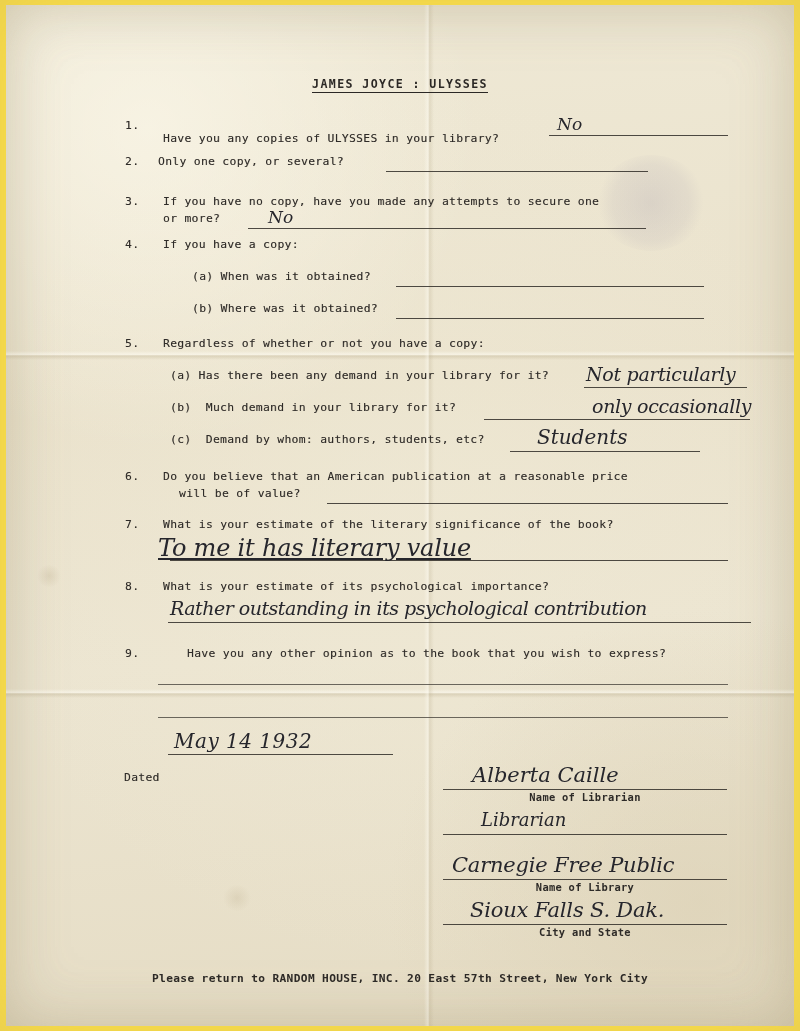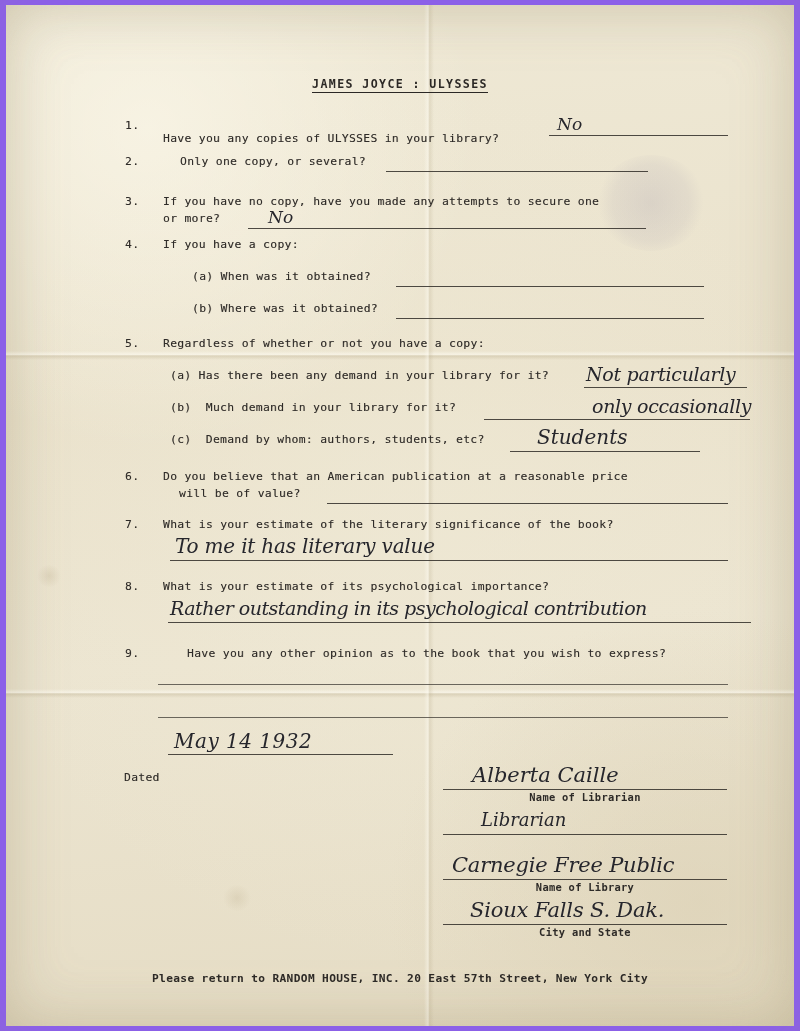--- a/index.html
+++ b/index.html
@@ -12,21 +12,21 @@
     height: 1031px;
     overflow: hidden;
     font-family: "DejaVu Sans Mono", monospace;
   }
 
   
   #scan {
     position: relative;
     width: 800px;
     height: 1031px;
-    background: #8b5cf6;
+    background: #fde047;
     overflow: hidden;
   }
 
   
   #paper {
     position: absolute;
     left: 6px;
     top: 5px;
     width: 788px;
     height: 1021px;
@@ -175,21 +175,21 @@
   <div id="content">
 
     <div class="title" style="top:77px;"><span>JAMES JOYCE : ULYSSES</span></div>
 
     <div class="tw num" style="left:125px; top:119px;">1.</div>
     <div class="tw" style="left:163px; top:132px;">Have you any copies of ULYSSES in your library?</div>
     <div class="rule" style="left:549px; top:135px; width:179px;"></div>
     <div class="hw" style="left:557px; top:114px; font-size:17px;">No</div>
 
     <div class="tw num" style="left:125px; top:155px;">2.</div>
-    <div class="tw" style="left:180px; top:155px;">Only one copy, or several?</div>
+    <div class="tw" style="left:158px; top:155px;">Only one copy, or several?</div>
     <div class="rule" style="left:386px; top:171px; width:262px;"></div>
     <div class="hw" style="left:394px; top:150px; font-size:17px;"></div>
 
     <div class="tw num" style="left:125px; top:195px;">3.</div>
     <div class="tw" style="left:163px; top:195px;">If you have no copy, have you made any attempts to secure one</div>
     <div class="tw" style="left:163px; top:212px;">or more?</div>
     <div class="rule" style="left:248px; top:228px; width:398px;"></div>
     <div class="hw" style="left:268px; top:207px; font-size:17px;">No</div>
 
     <div class="tw num" style="left:125px; top:238px;">4.</div>
@@ -220,21 +220,21 @@
 
     <div class="tw num" style="left:125px; top:470px;">6.</div>
     <div class="tw" style="left:163px; top:470px;">Do you believe that an American publication at a reasonable price</div>
     <div class="tw" style="left:179px; top:487px;">will be of value?</div>
     <div class="rule" style="left:327px; top:503px; width:401px;"></div>
     <div class="hw" style="left:335px; top:482px; font-size:17px;"></div>
 
     <div class="tw num" style="left:125px; top:518px;">7.</div>
     <div class="tw" style="left:163px; top:518px;">What is your estimate of the literary significance of the book?</div>
     <div class="rule" style="left:170px; top:560px; width:558px;"></div>
-    <div class="hw" style="left:175px; top:534px; font-size:20px; letter-spacing:-0.2px;">To me it has literary value</div>
+    <div class="hw" style="left:158px; top:534px; font-size:24px; letter-spacing:-0.2px;text-decoration:underline;">To me it has literary value</div>
 
     <div class="tw num" style="left:125px; top:580px;">8.</div>
     <div class="tw" style="left:163px; top:580px;">What is your estimate of its psychological importance?</div>
     <div class="rule" style="left:168px; top:622px; width:583px;"></div>
     <div class="hw" style="left:170px; top:597px; font-size:19px; letter-spacing:-0.5px;">Rather outstanding in its psychological contribution</div>
 
     <div class="tw num" style="left:125px; top:647px;">9.</div>
     <div class="tw" style="left:163px; top:647px;padding-left:24px;">Have you any other opinion as to the book that you wish to express?</div>
     <div class="rule soft" style="left:158px; top:684px; width:570px;"></div>
     <div class="hw" style="left:166px; top:663px; font-size:17px;"></div>

